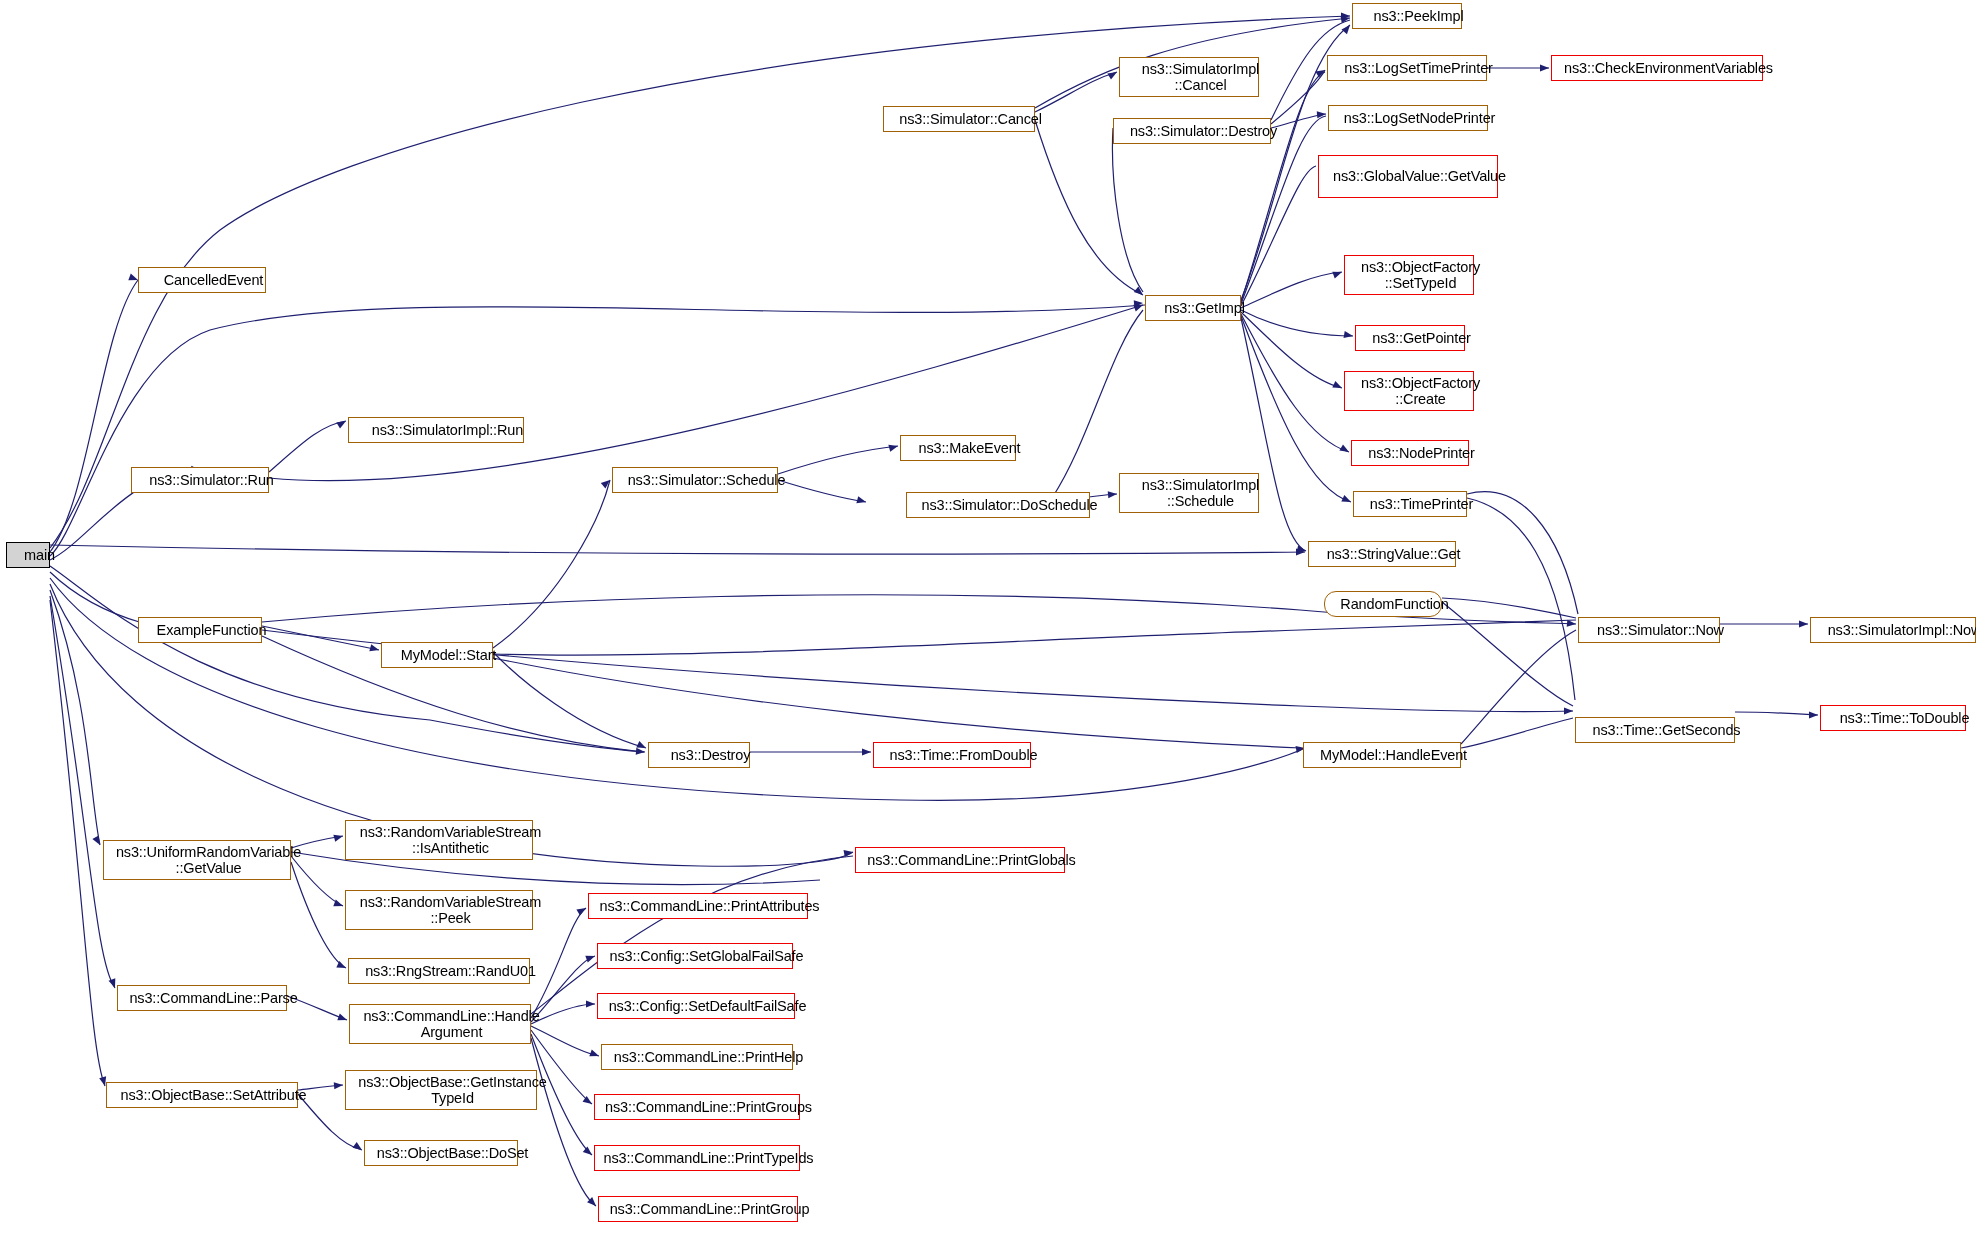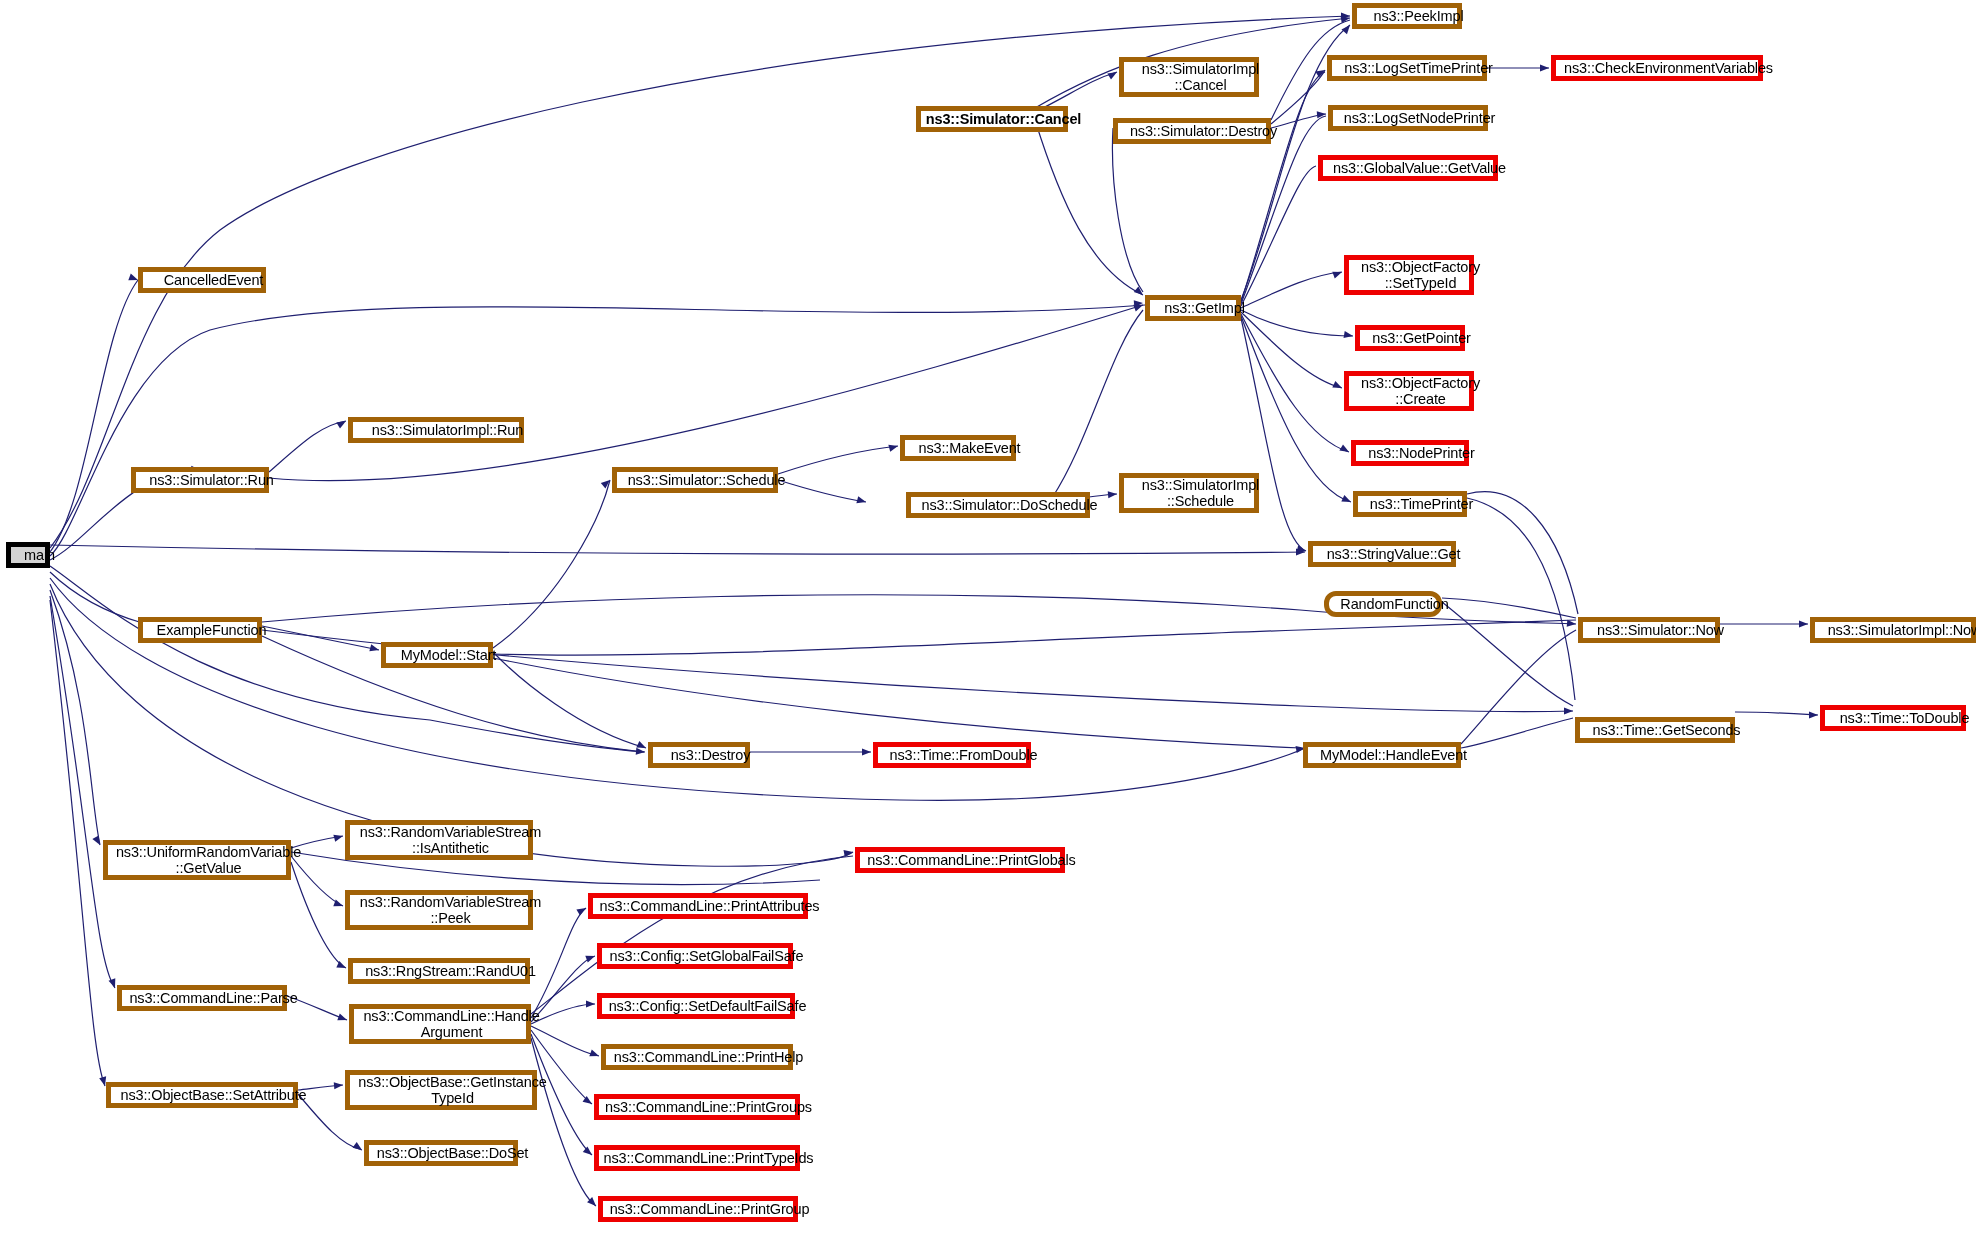--- a/index.html
+++ b/index.html
@@ -21,21 +21,21 @@
     position: absolute;
     left: 0;
     top: 0;
     width: 1976px;
     height: 1235px;
     pointer-events: none;
   }
   .node {
     position: absolute;
     box-sizing: border-box;
-    border: 5px solid #a16207;
+    border: 1px solid #a16207;
     background: #ffffff;
     display: flex;
     align-items: center;
     justify-content: center;
     text-align: center;
     font-size: 14.5px;
     line-height: 1.12;
     color: #000000;
     white-space: pre-line;
     letter-spacing: -0.15px;
@@ -170,29 +170,29 @@
       <polygon points="0,0 -9,-3.6 -9,3.6" fill="#1f1f70" transform="translate(599,1056) rotate(20)"></polygon>
       <polygon points="0,0 -9,-3.6 -9,3.6" fill="#1f1f70" transform="translate(592,1104) rotate(35)"></polygon>
       <polygon points="0,0 -9,-3.6 -9,3.6" fill="#1f1f70" transform="translate(592,1155) rotate(40)"></polygon>
       <polygon points="0,0 -9,-3.6 -9,3.6" fill="#1f1f70" transform="translate(596,1206) rotate(45)"></polygon>
       <polygon points="0,0 -9,-3.6 -9,3.6" fill="#1f1f70" transform="translate(343,1085) rotate(-5)"></polygon>
       <polygon points="0,0 -9,-3.6 -9,3.6" fill="#1f1f70" transform="translate(362,1150) rotate(35)"></polygon>
     </svg>
   <div id="node-layer">
       <div class="node root" style="left: 6px; top: 542px; width: 44px; height: 26px; text-align: right;">main</div>
       <div class="node" style="left: 138px; top: 267px; width: 128px; height: 26px;">CancelledEvent</div>
-      <div class="node" style="left: 916px; top: 106px; width: 152px; height: 26px; font-weight: bold;">ns3::Simulator::Cancel</div>
+      <div class="node" style="left: 883px; top: 106px; width: 152px; height: 26px;">ns3::Simulator::Cancel</div>
       <div class="node" style="left: 1119px; top: 57px; width: 140px; height: 40px;">ns3::SimulatorImpl
 ::Cancel</div>
       <div class="node" style="left: 1352px; top: 3px; width: 110px; height: 26px;">ns3::PeekImpl</div>
       <div class="node" style="left: 1113px; top: 118px; width: 158px; height: 26px;">ns3::Simulator::Destroy</div>
       <div class="node" style="left: 1327px; top: 55px; width: 160px; height: 26px;">ns3::LogSetTimePrinter</div>
       <div class="node red" style="left: 1551px; top: 55px; width: 212px; height: 26px;">ns3::CheckEnvironmentVariables</div>
       <div class="node" style="left: 1328px; top: 105px; width: 160px; height: 26px;">ns3::LogSetNodePrinter</div>
-      <div class="node red" style="left: 1318px; top: 155px; width: 180px; height: 26px;">ns3::GlobalValue::GetValue</div>
+      <div class="node red" style="left: 1318px; top: 155px; width: 180px; height: 43px;">ns3::GlobalValue::GetValue</div>
       <div class="node" style="left: 1145px; top: 295px; width: 96px; height: 26px;">ns3::GetImpl</div>
       <div class="node red" style="left: 1344px; top: 255px; width: 130px; height: 40px;">ns3::ObjectFactory
 ::SetTypeId</div>
       <div class="node red" style="left: 1355px; top: 325px; width: 110px; height: 26px;">ns3::GetPointer</div>
       <div class="node red" style="left: 1344px; top: 371px; width: 130px; height: 40px;">ns3::ObjectFactory
 ::Create</div>
       <div class="node red" style="left: 1351px; top: 440px; width: 118px; height: 26px;">ns3::NodePrinter</div>
       <div class="node" style="left: 1353px; top: 491px; width: 114px; height: 26px;">ns3::TimePrinter</div>
       <div class="node" style="left: 1308px; top: 541px; width: 148px; height: 26px;">ns3::StringValue::Get</div>
       <div class="node" style="left: 1324px; top: 591px; width: 118px; height: 26px; border-radius: 12px;">RandomFunction</div>

